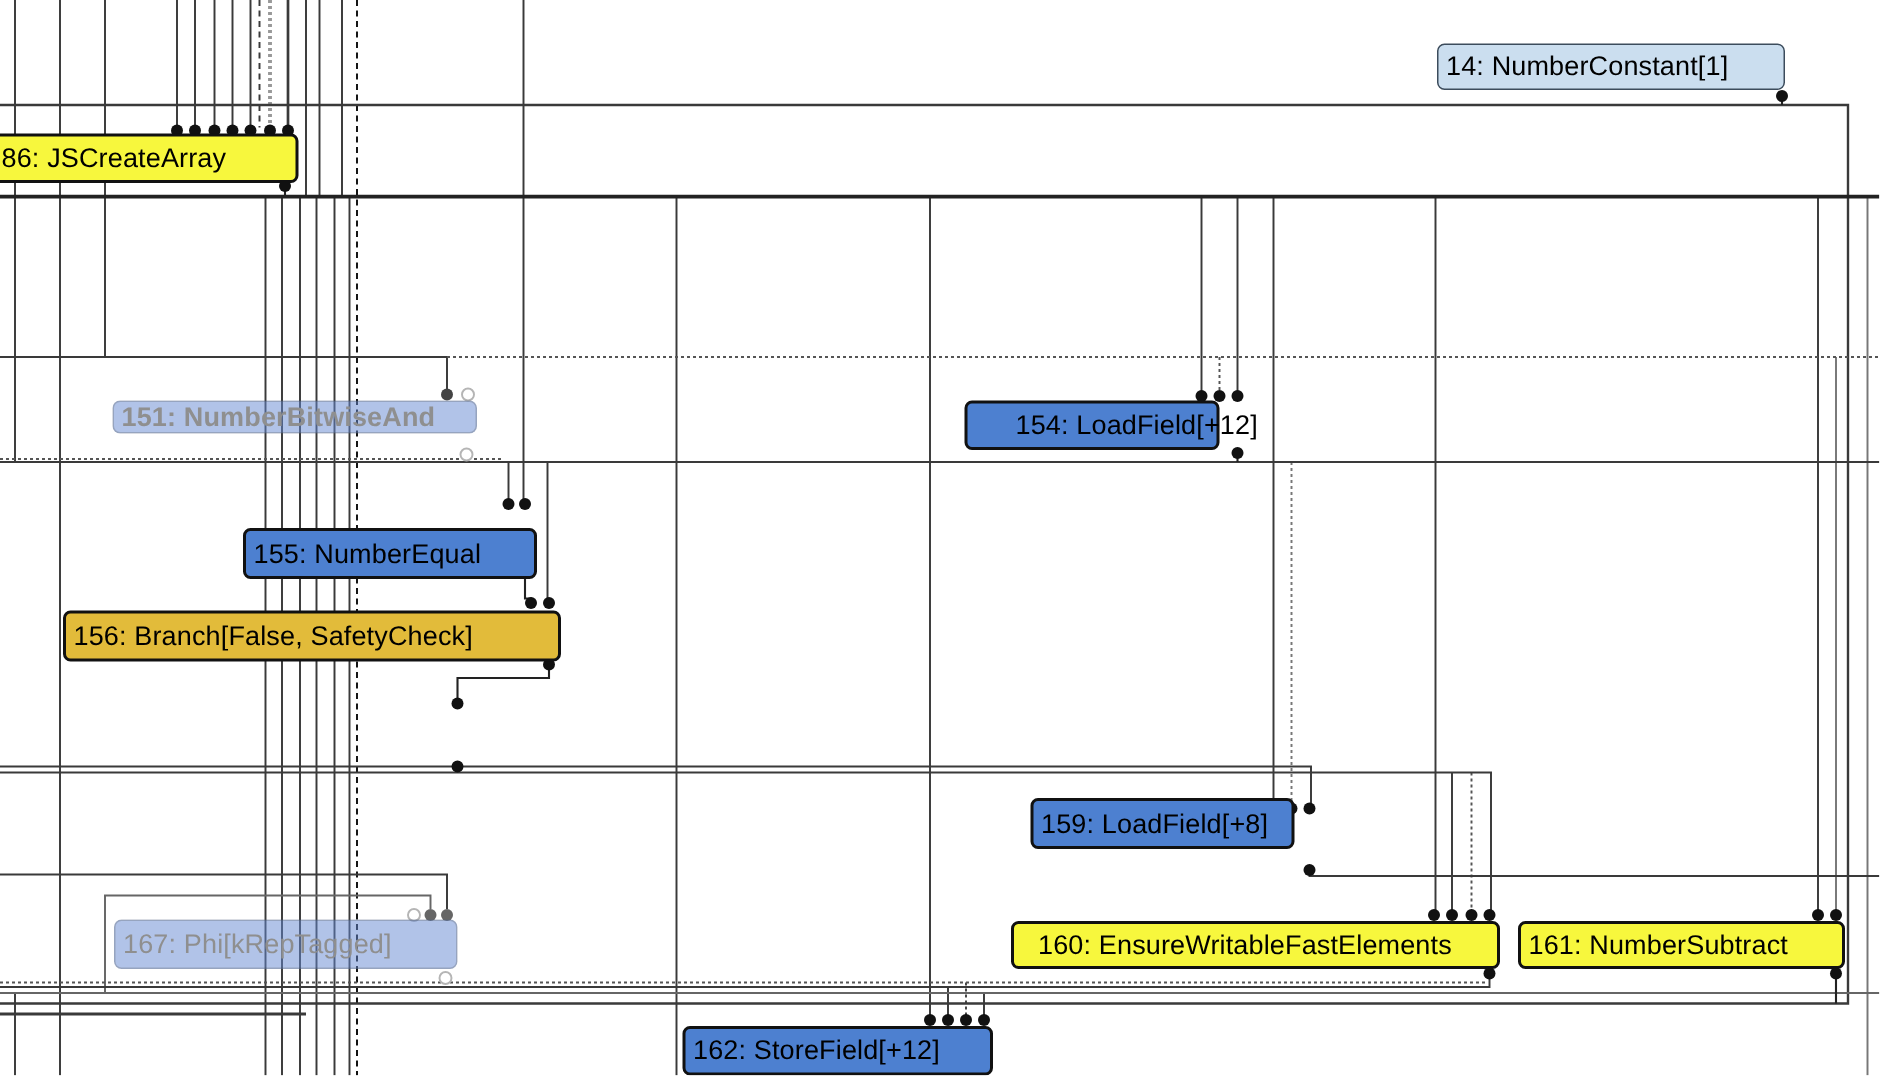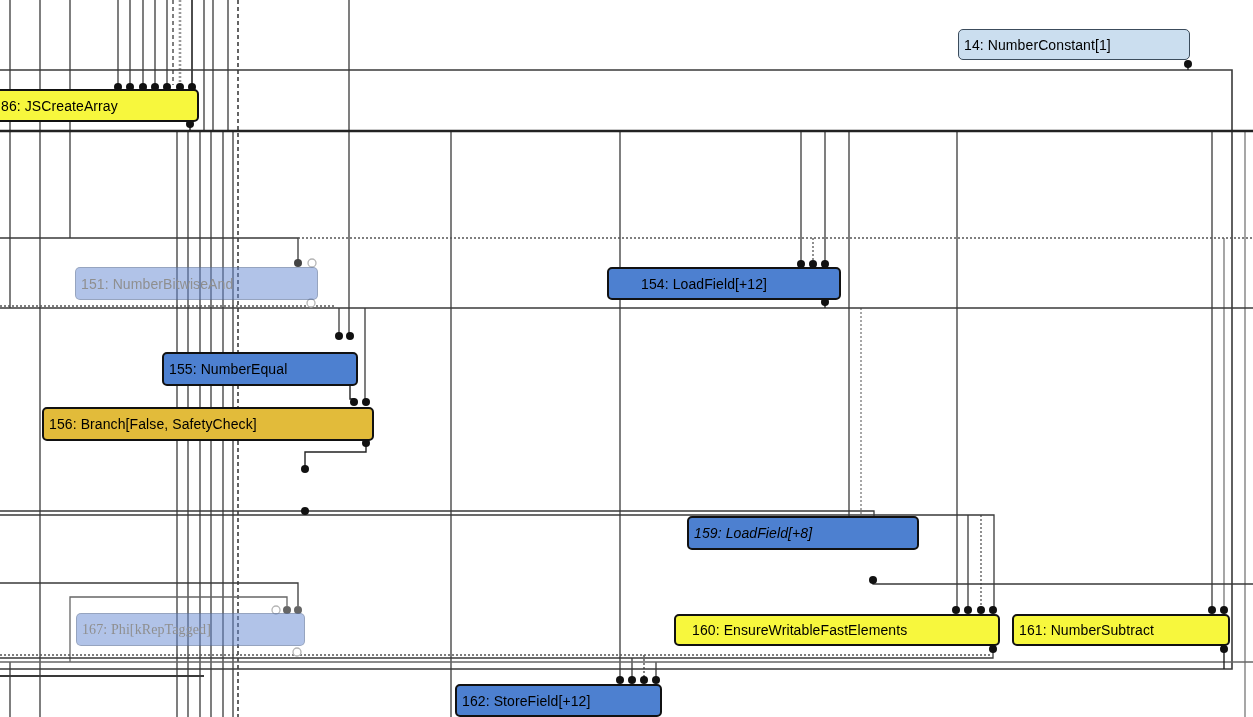--- a/index.html
+++ b/index.html
@@ -10,21 +10,21 @@
     background:#ffffff;
     font-family:"Liberation Sans", sans-serif;
   }
   .edges{position:absolute;left:0;top:0;}
   .node{
     position:absolute;
     box-sizing:border-box;
     border:2px solid #111;
     border-radius:5px;
     background:#fff;
-    font-size:14px;
+    font-size:18px;
     color:#000;
     display:flex;
     align-items:center;
     padding-left:5px;
     white-space:nowrap;
     letter-spacing:0.1px;
   }
   .n-yellow{background:#f7f73d;}
   .n-gold{background:#e2bb3a;}
   .n-blue{background:#4d80d0;}
@@ -170,32 +170,32 @@
       <circle cx="311" cy="303" r="4"></circle>
       <circle cx="276" cy="610" r="4"></circle>
       <circle cx="297" cy="652" r="4"></circle>
     </g>
   </svg>
 
   <div class="node n-lightblue" style="left:958px;top:29px;width:232px;height:31px;">14: NumberConstant[1]</div>
 
   <div class="node n-yellow" style="left:-6px;top:89px;width:205px;height:33px;">86: JSCreateArray</div>
 
-  <div class="node n-faded" style="left:75px;top:267px;width:243px;height:33px;">151: NumberBitwiseAnd</div>
-
-  <div class="node n-blue" style="left:607px;top:267px;width:234px;height:33px;padding-left:32px;">154: LoadField[+12]</div>
+  <div class="node n-faded" style="left:75px;top:267px;width:243px;height:22px;font-weight:bold;">151: NumberBitwiseAnd</div>
+
+  <div class="node n-blue" style="left:643px;top:267px;width:170px;height:33px;padding-left:32px;">154: LoadField[+12]</div>
 
   <div class="node n-blue" style="left:162px;top:352px;width:196px;height:34px;">155: NumberEqual</div>
 
   <div class="node n-gold" style="left:42px;top:407px;width:332px;height:34px;">156: Branch[False, SafetyCheck]</div>
 
 
-  <div class="node n-blue" style="left:687px;top:516px;width:232px;height:34px;font-style:italic;">159: LoadField[+8]</div>
+  <div class="node n-blue" style="left:687px;top:532px;width:176px;height:34px;">159: LoadField[+8]</div>
 
   <div class="node n-yellow" style="left:674px;top:614px;width:326px;height:32px;padding-left:16px;">160: EnsureWritableFastElements</div>
 
   <div class="node n-yellow" style="left:1012px;top:614px;width:218px;height:32px;">161: NumberSubtract</div>
 
-  <div class="node n-faded" style="left:76px;top:613px;width:229px;height:33px;font-family:Liberation Serif, serif;">167: Phi[kRepTagged]</div>
+  <div class="node n-faded" style="left:76px;top:613px;width:229px;height:33px;">167: Phi[kRepTagged]</div>
 
   <div class="node n-blue" style="left:455px;top:684px;width:207px;height:33px;">162: StoreField[+12]</div>
 
 </div>
 
 </body></html>

